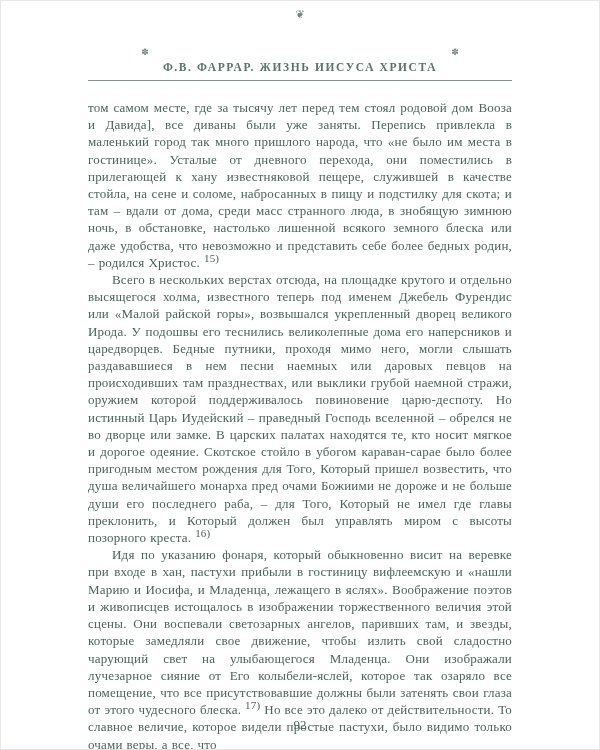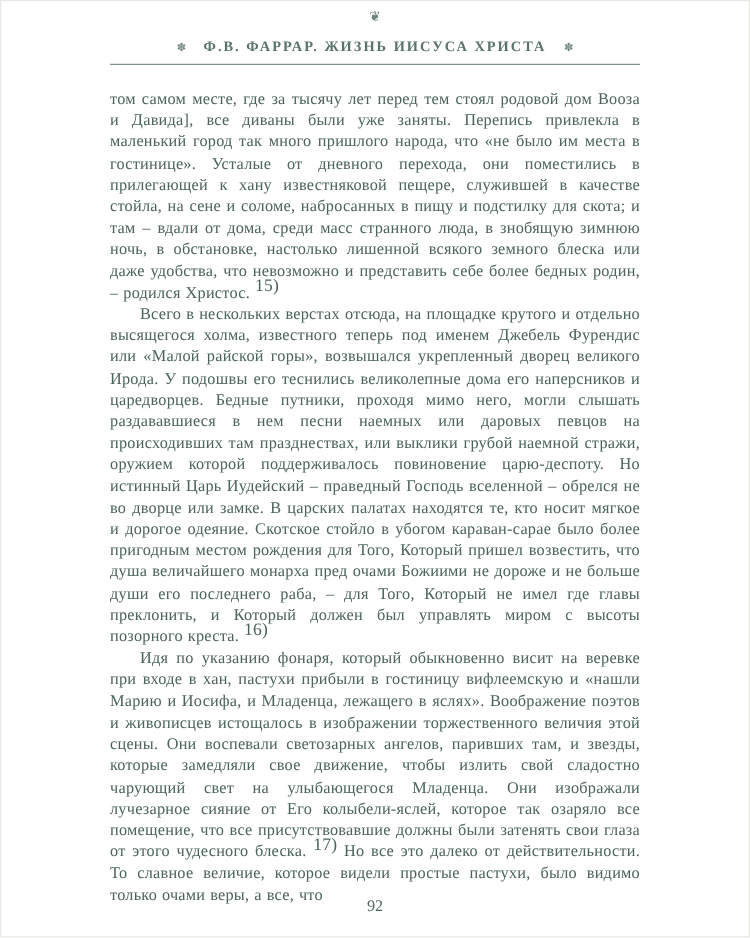--- a/index.html
+++ b/index.html
@@ -38,20 +38,21 @@
   .running-head .side-ornament {
     font-size: 9px;
     line-height: 1;
     color: #74897f;
   }
   .running-head .head-title {
     font-size: 11.5px;
     letter-spacing: 1.6px;
     font-weight: bold;
     white-space: nowrap;
+    margin-top: 29px;
   }
   .head-rule {
     width: 424px;
     height: 0;
     border: none;
     border-top: 1px solid #7d928a;
     margin: 7px auto 0 auto;
   }
   .body-text {
     width: 424px;
@@ -63,21 +64,21 @@
     word-spacing: 0.5px;
   }
   .body-text p {
     margin: 0;
   }
   .body-text p.indent {
     text-indent: 24px;
     font-family: Liberation Serif, serif;
   }
   .body-text sup {
-    font-size: 14px;
+    font-size: 11px;
     line-height: 0;
     vertical-align: super;
   }
   .page-number {
     position: absolute;
     bottom: 16px;
     left: 0;
     right: 0;
     text-align: center;
     font-size: 13px;

